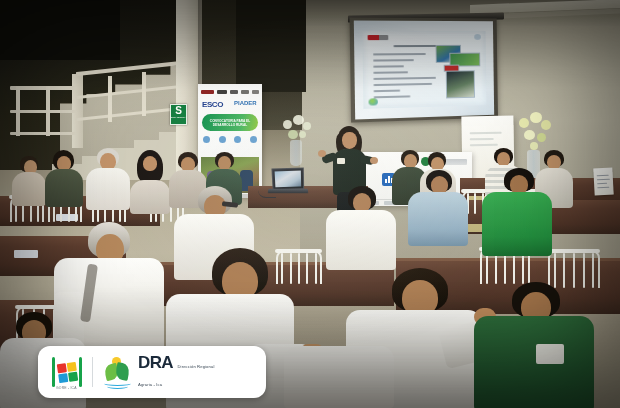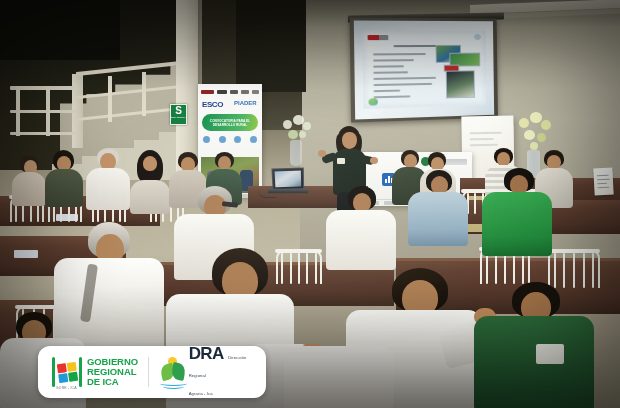--- a/index.html
+++ b/index.html
@@ -922,25 +922,20 @@
         <i class="brk l"></i>
           <i class="brk r"></i>
         <span class="quad">
             <i></i>
             <i></i>
             <i></i>
             <i></i>
           </span>
         <span class="sub">GORE - ICA</span>
       </span>
-      <span class="txt">
-        <span>GOBIERNO</span><br>
-        <span>REGIONAL</span><br>
-        <span>DE ICA</span>
-      </span>
     </div>
 
     <div class="divider"></div>
 
     <div class="dralogo">
       <span class="leaf">
         <i class="sun"></i>
           <i class="lf1"></i>
           <i class="lf2"></i>
           <i class="wave"></i>

